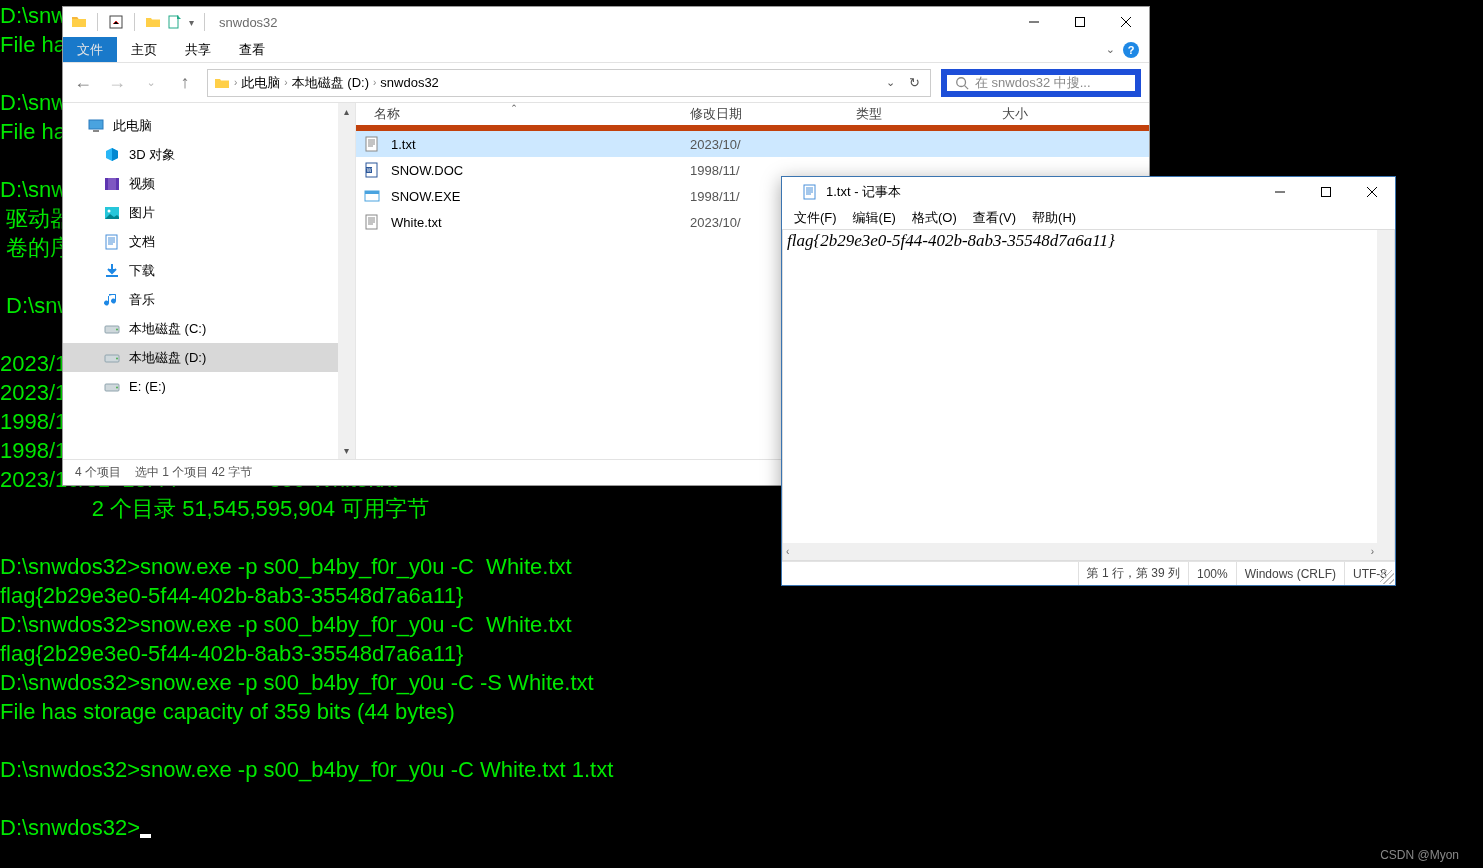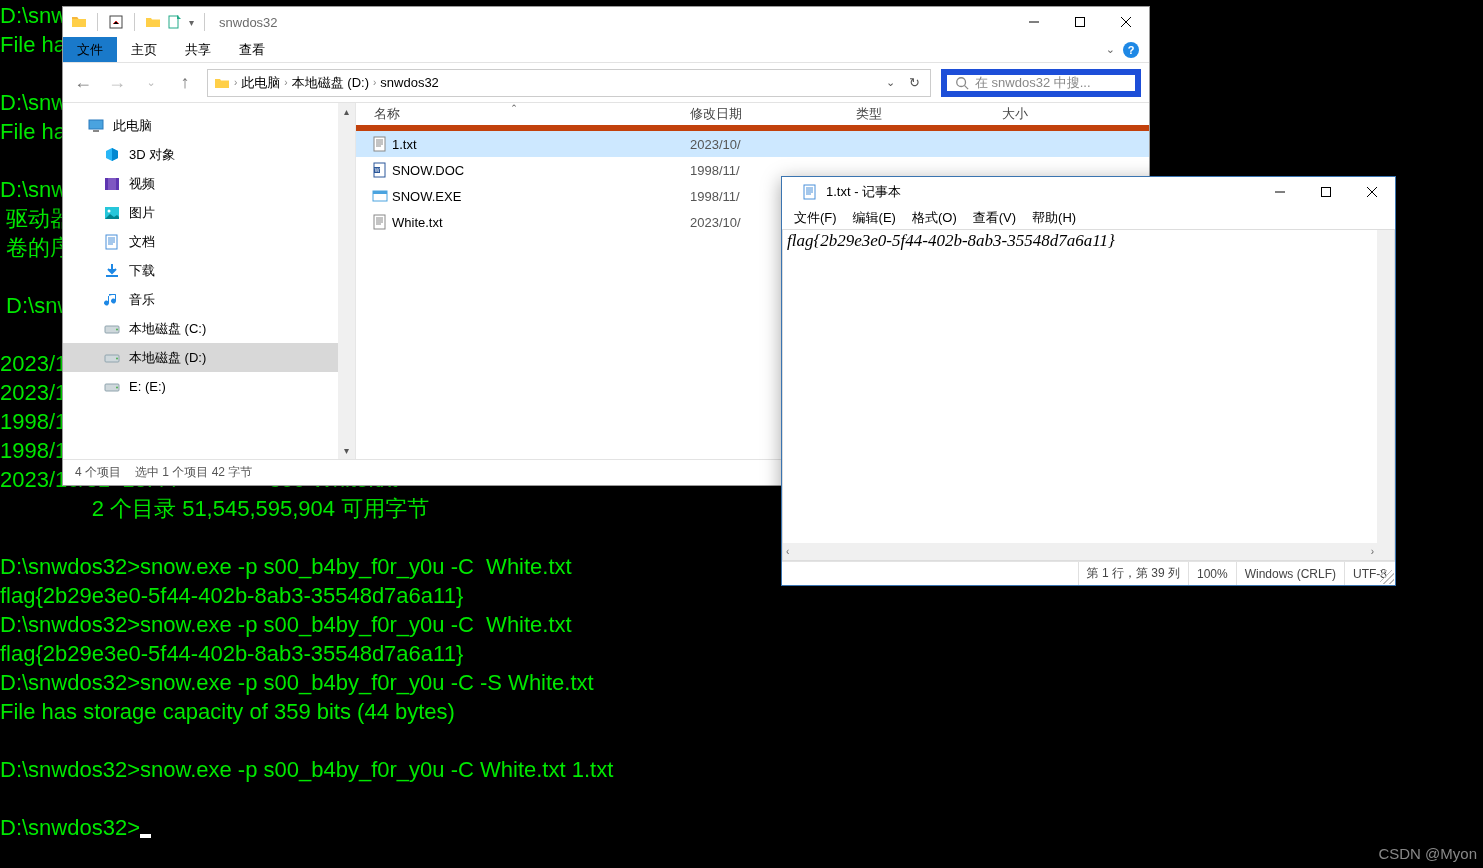--- a/index.html
+++ b/index.html
@@ -8,43 +8,43 @@
 
   
   .terminal {
     position: absolute; inset: 0;
     color: #00e800; font-family: "Consolas","Courier New",monospace;
     font-size: 22px; line-height: 27px; white-space: pre;
     padding-top: 2px;
   }
   .terminal .cursor { background:#fff; display:inline-block; width:11px; height:4px; vertical-align:-3px;}
   .watermark {
-    position:absolute; right:6px; bottom:6px;
-    color:#888; font-size:15px; font-family:"Segoe UI",sans-serif;
+    position:absolute; right:24px; bottom:6px;
+    color:#888; font-size:12px; font-family:"Segoe UI",sans-serif;
   }
 
   
   .explorer {
     position:absolute; left:62px; top:6px; width:1088px; height:480px;
     background:#fff; border:1px solid #9a9a9a;
     box-shadow:0 4px 18px rgba(0,0,0,.35);
     font-size:13px; color:#000;
     display:flex; flex-direction:column;
   }
   .ex-titlebar { height:30px; display:flex; align-items:center; gap:2px; background:#fff;}
   .ex-titlebar .qat { display:flex; align-items:center; gap:6px; padding-left:8px;}
   .ex-titlebar .qat .ficn{width:16px;height:16px;}
   .ex-titlebar .sep{width:1px;height:18px;background:#ccc;margin:0 4px;}
   .ex-titlebar .title{padding-left:8px; color:#6b6b6b;}
   .ex-titlebar .win-controls{margin-left:auto;display:flex;}
   .ex-titlebar .win-controls div{width:46px;height:30px;display:flex;align-items:center;justify-content:center;color:#000;}
 
   .ex-ribbon{height:26px;background:#fff;display:flex;align-items:stretch;border-bottom:1px solid #e3e3e3;}
   .ex-ribbon .tab{padding:0 14px;display:flex;align-items:center;color:#000;font-size:13px;}
-  .ex-ribbon .tab.file{background:#1979ca;color:#000000;}
+  .ex-ribbon .tab.file{background:#1979ca;color:#e5e5e5;}
   .ex-ribbon .help-icn{margin-left:auto;display:flex;align-items:center;gap:8px;padding-right:10px;}
   .ex-ribbon .chev{color:#666;font-size:11px;}
   .ex-ribbon .help{width:16px;height:16px;border-radius:50%;background:#1e88e5;color:#fff;font-size:11px;display:flex;align-items:center;justify-content:center;font-weight:bold;}
 
   .ex-nav{height:40px;background:#fff;display:flex;align-items:center;padding:0 8px;gap:10px;border-bottom:1px solid #e3e3e3;}
   .ex-nav .navbtn{font-size:18px;color:#777;width:24px;text-align:center;}
   .ex-nav .navbtn.dis{color:#bbb;}
   .ex-nav .addr{flex:1;height:28px;border:1px solid #ccc;display:flex;align-items:center;padding:0 6px;gap:4px;}
   .ex-nav .addr .crumb{display:flex;align-items:center;gap:6px;}
   .ex-nav .addr .crsep{color:#888;font-size:10px;}
@@ -65,21 +65,21 @@
   .ex-cols{height:28px;display:flex;align-items:center;color:#444;font-size:13px;border-bottom:6px solid #c2410c;}
   .ex-cols .col{padding-left:18px;position:relative;}
   .ex-cols .c-name{width:316px;}
   .ex-cols .c-date{width:166px;}
   .ex-cols .c-type{width:146px;}
   .ex-cols .c-size{width:120px;font-family:Liberation Serif, serif;}
   .ex-cols .sortmark{position:absolute;left:50%;top:-2px;transform:translateX(-50%);font-size:9px;color:#555;}
   .ex-rows{flex:1;}
   .ex-rows .row{height:26px;display:flex;align-items:center;}
   .ex-rows .row.sel{background:#cde8ff;}
-  .ex-rows .row .c-name{width:316px;padding-left:16px;display:flex;align-items:center;gap:4px;text-align:right;}
+  .ex-rows .row .c-name{width:316px;padding-left:8px;display:flex;align-items:center;gap:11px;text-align:right;}
   .ex-rows .row .c-date{width:166px;padding-left:18px;color:#555;}
   .ex-rows .ficn{width:16px;height:16px;display:inline-flex;}
 
   .ex-status{height:26px;border-top:1px solid #e3e3e3;display:flex;align-items:center;padding:0 12px;color:#555;font-size:12px;gap:14px;}
 
   
   svg{display:block;}
 
   
   .notepad{

